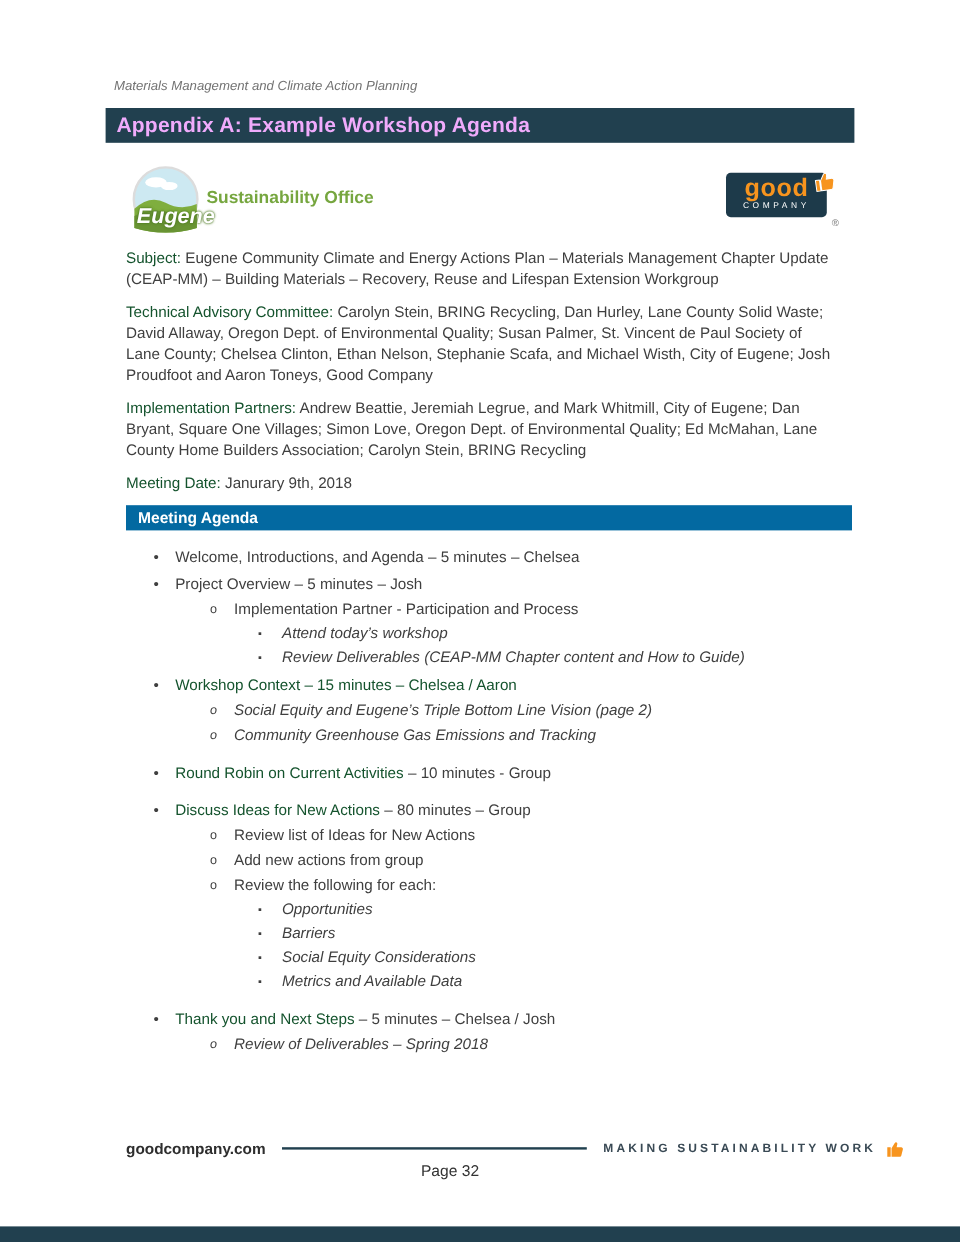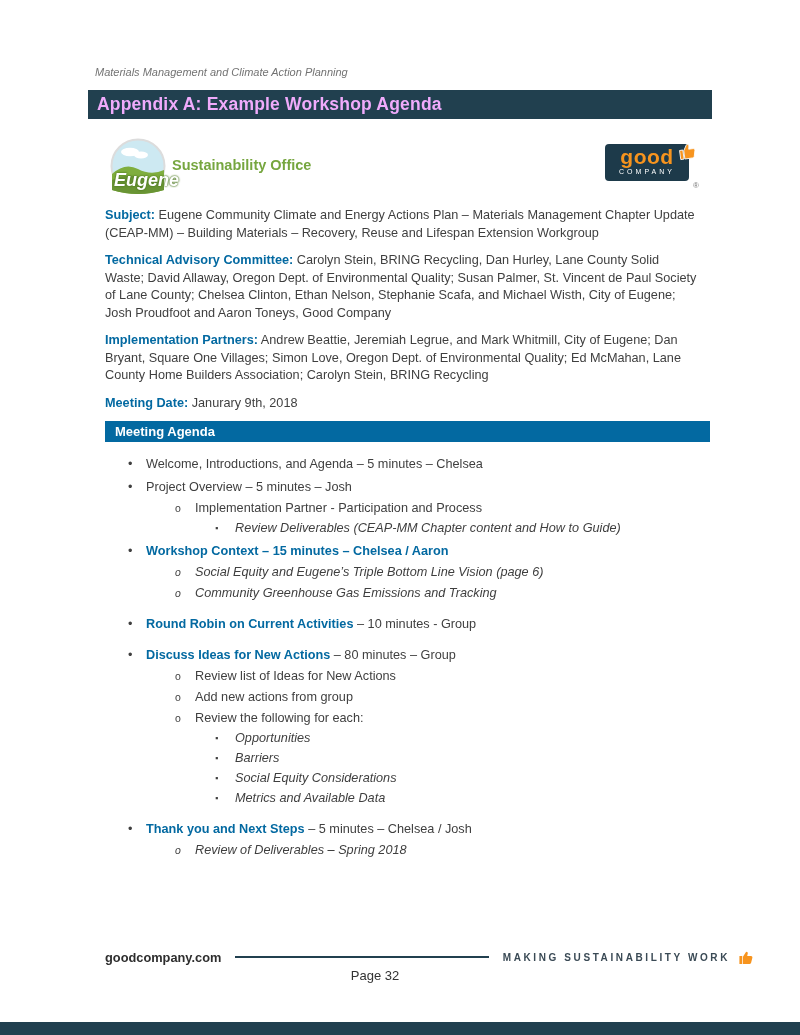--- a/index.html
+++ b/index.html
@@ -42,21 +42,21 @@
   }
   .gc-company{
     color:#ffffff;font-size:7px;letter-spacing:3px;text-align:center;
     margin-top:1px;
   }
   .gc-thumb{position:absolute;right:-9px;top:-3px;transform:rotate(-8deg);}
   .gc-reg{position:absolute;right:-10px;bottom:-9px;font-size:8px;color:#777;}
   
   .meta{position:absolute;left:105px;top:207px;width:594px;font-size:12.7px;line-height:17.5px;}
   .meta p{margin:0 0 10px 0;}
-  .b{font-weight:bold;color:#0369a1;}
+  .b{font-weight:normal;color:#14532d;}
   
   .agenda-bar{
     position:absolute;left:105px;top:421px;width:605px;height:21px;
     background:#0369a1;color:#ffffff;font-weight:bold;font-size:13px;
     line-height:21px;padding-left:10px;box-sizing:border-box;
   }
   .agenda{position:absolute;left:105px;top:449px;width:605px;font-size:12.7px;line-height:16px;}
   .item{position:relative;margin-top:7px;}
   .l1{padding-left:41px;}
   .l1::before{content:"\2022";position:absolute;left:23px;top:0;}
@@ -119,23 +119,24 @@
     <p><span class="b">Implementation Partners:</span> <span>Andrew Beattie, Jeremiah Legrue, and Mark Whitmill, City of Eugene; Dan Bryant, Square One Villages; Simon Love, Oregon Dept. of Environmental Quality; Ed McMahan, Lane County Home Builders Association; Carolyn Stein, BRING Recycling</span></p>
     <p><span class="b">Meeting Date:</span> <span>Janurary 9th, 2018</span></p>
   </div>
 
   <div class="agenda-bar">Meeting Agenda</div>
 
   <div class="agenda">
     <div class="item l1"><span class="b"></span><span>Welcome, Introductions, and Agenda – 5 minutes – Chelsea</span></div>
     <div class="item l1"><span class="b"></span><span>Project Overview – 5 minutes – Josh</span></div>
     <div class="item l2"><span class="b"></span><span>Implementation Partner - Participation and Process</span></div>
+    <div class="item l3 it"><span class="b"></span><span>Attend today’s workshop</span></div>
     <div class="item l3 it"><span class="b"></span><span>Review Deliverables (CEAP-MM Chapter content and How to Guide)</span></div>
     <div class="item l1"><span class="b">Workshop Context – 15 minutes – Chelsea / Aaron</span><span></span></div>
-    <div class="item l2 it"><span class="b"></span><span>Social Equity and Eugene’s Triple Bottom Line Vision (page 6)</span></div>
+    <div class="item l2 it"><span class="b"></span><span>Social Equity and Eugene’s Triple Bottom Line Vision (page 2)</span></div>
     <div class="item l2 it"><span class="b"></span><span>Community Greenhouse Gas Emissions and Tracking</span></div>
     <div class="item l1 gap"><span class="b">Round Robin on Current Activities</span><span> – 10 minutes - Group</span></div>
     <div class="item l1 gap"><span class="b">Discuss Ideas for New Actions</span><span> – 80 minutes – Group</span></div>
     <div class="item l2"><span class="b"></span><span>Review list of Ideas for New Actions</span></div>
     <div class="item l2"><span class="b"></span><span>Add new actions from group</span></div>
     <div class="item l2"><span class="b"></span><span>Review the following for each:</span></div>
     <div class="item l3 it"><span class="b"></span><span>Opportunities</span></div>
     <div class="item l3 it"><span class="b"></span><span>Barriers</span></div>
     <div class="item l3 it"><span class="b"></span><span>Social Equity Considerations</span></div>
     <div class="item l3 it"><span class="b"></span><span>Metrics and Available Data</span></div>

